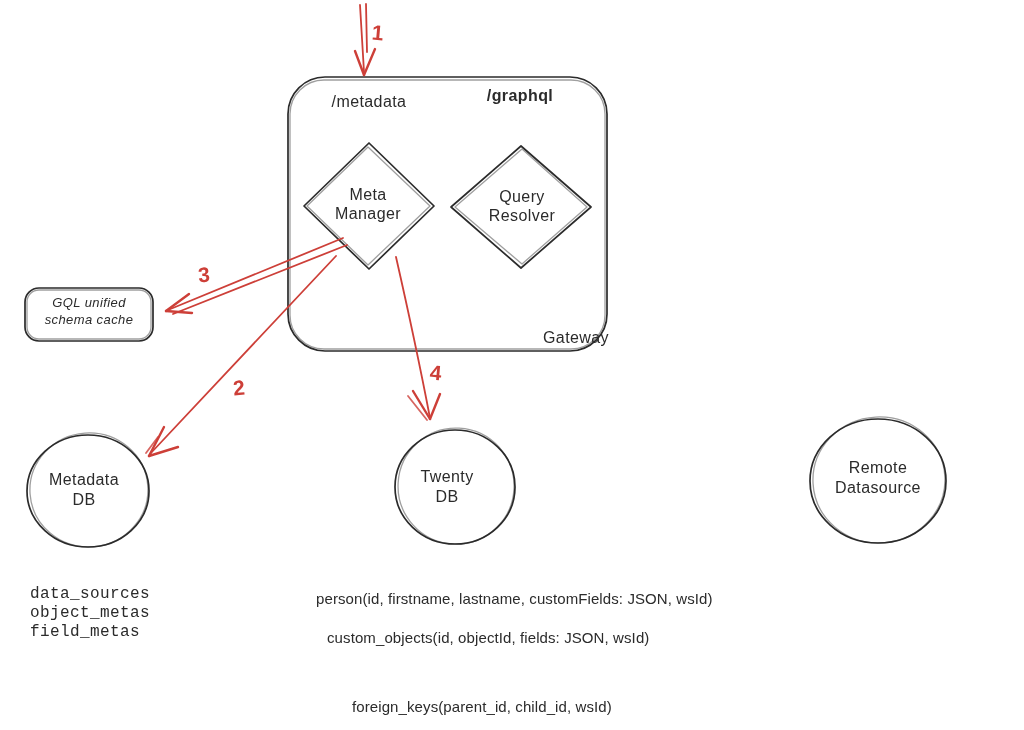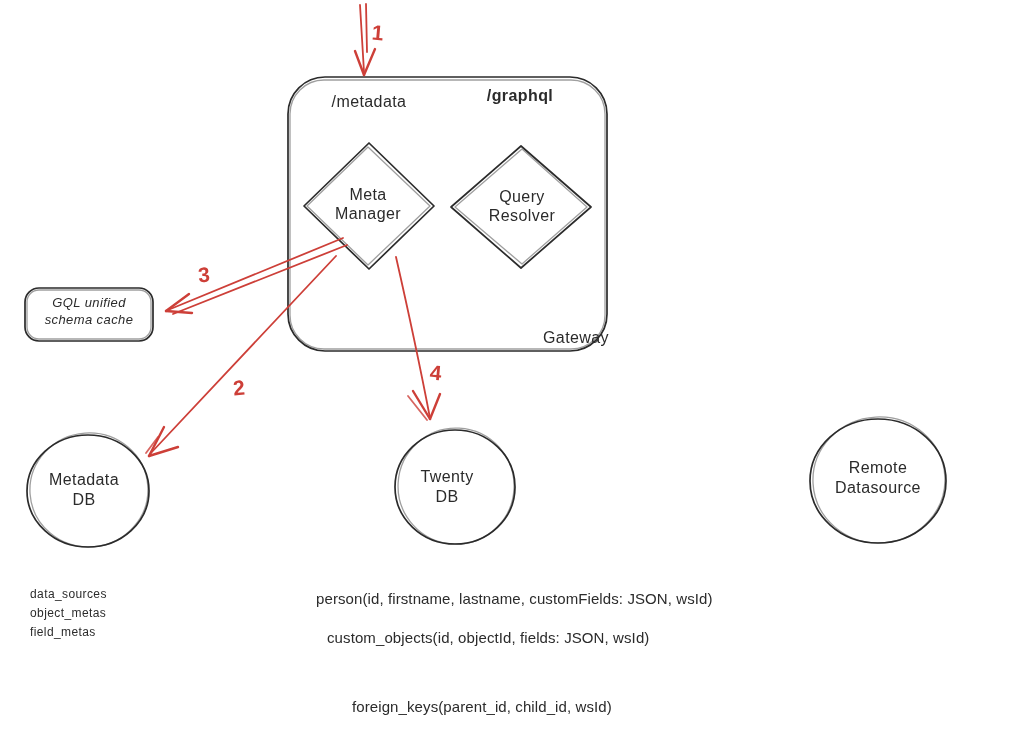--- a/index.html
+++ b/index.html
@@ -122,21 +122,21 @@
 DB</div>
 
   <div class="t" style="left:798px;top:458px;width:160px;">Remote
 Datasource</div>
 
   <div class="digit r-a" style="left:372px;top:22px;">1</div>
   <div class="digit r-b" style="left:198px;top:264px;">3</div>
   <div class="digit r-b" style="left:233px;top:377px;">2</div>
   <div class="digit r-a" style="left:430px;top:362px;">4</div>
 
-  <div class="t tl" style="left:30px;top:585px;width:200px;font-size:12px;line-height:19px;">data_sources
+  <div class="t tl" style="left:30px;top:585px;width:200px;font-size:16px;line-height:19px;font-family:Liberation Mono, monospace;">data_sources
 object_metas
 field_metas</div>
 
   <div class="t tl schema" style="left:308px;top:590px;width:450px;">person(id, firstname, lastname, customFields: JSON, wsId)</div>
 
   <div class="t tl schema" style="left:319px;top:629px;width:380px;">custom_objects(id, objectId, fields: JSON, wsId)</div>
 
   <div class="t tl schema" style="left:344px;top:698px;width:320px;">foreign_keys(parent_id, child_id, wsId)</div>
 
 

